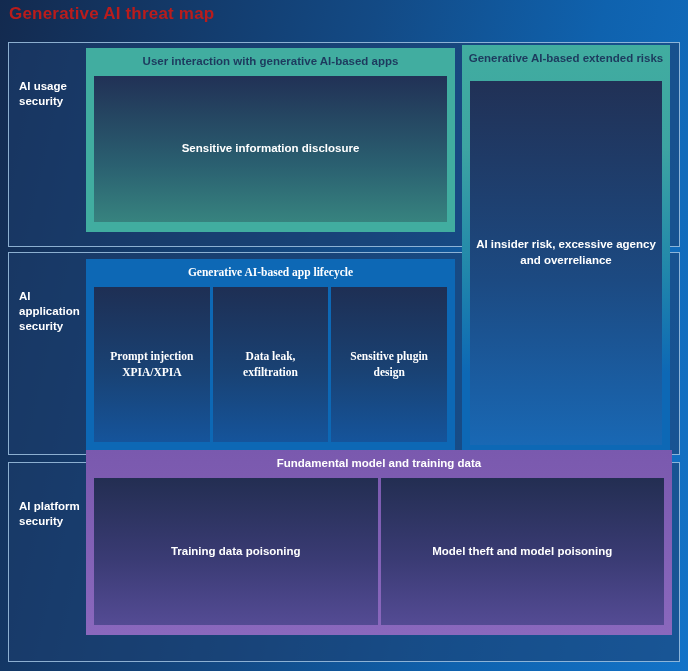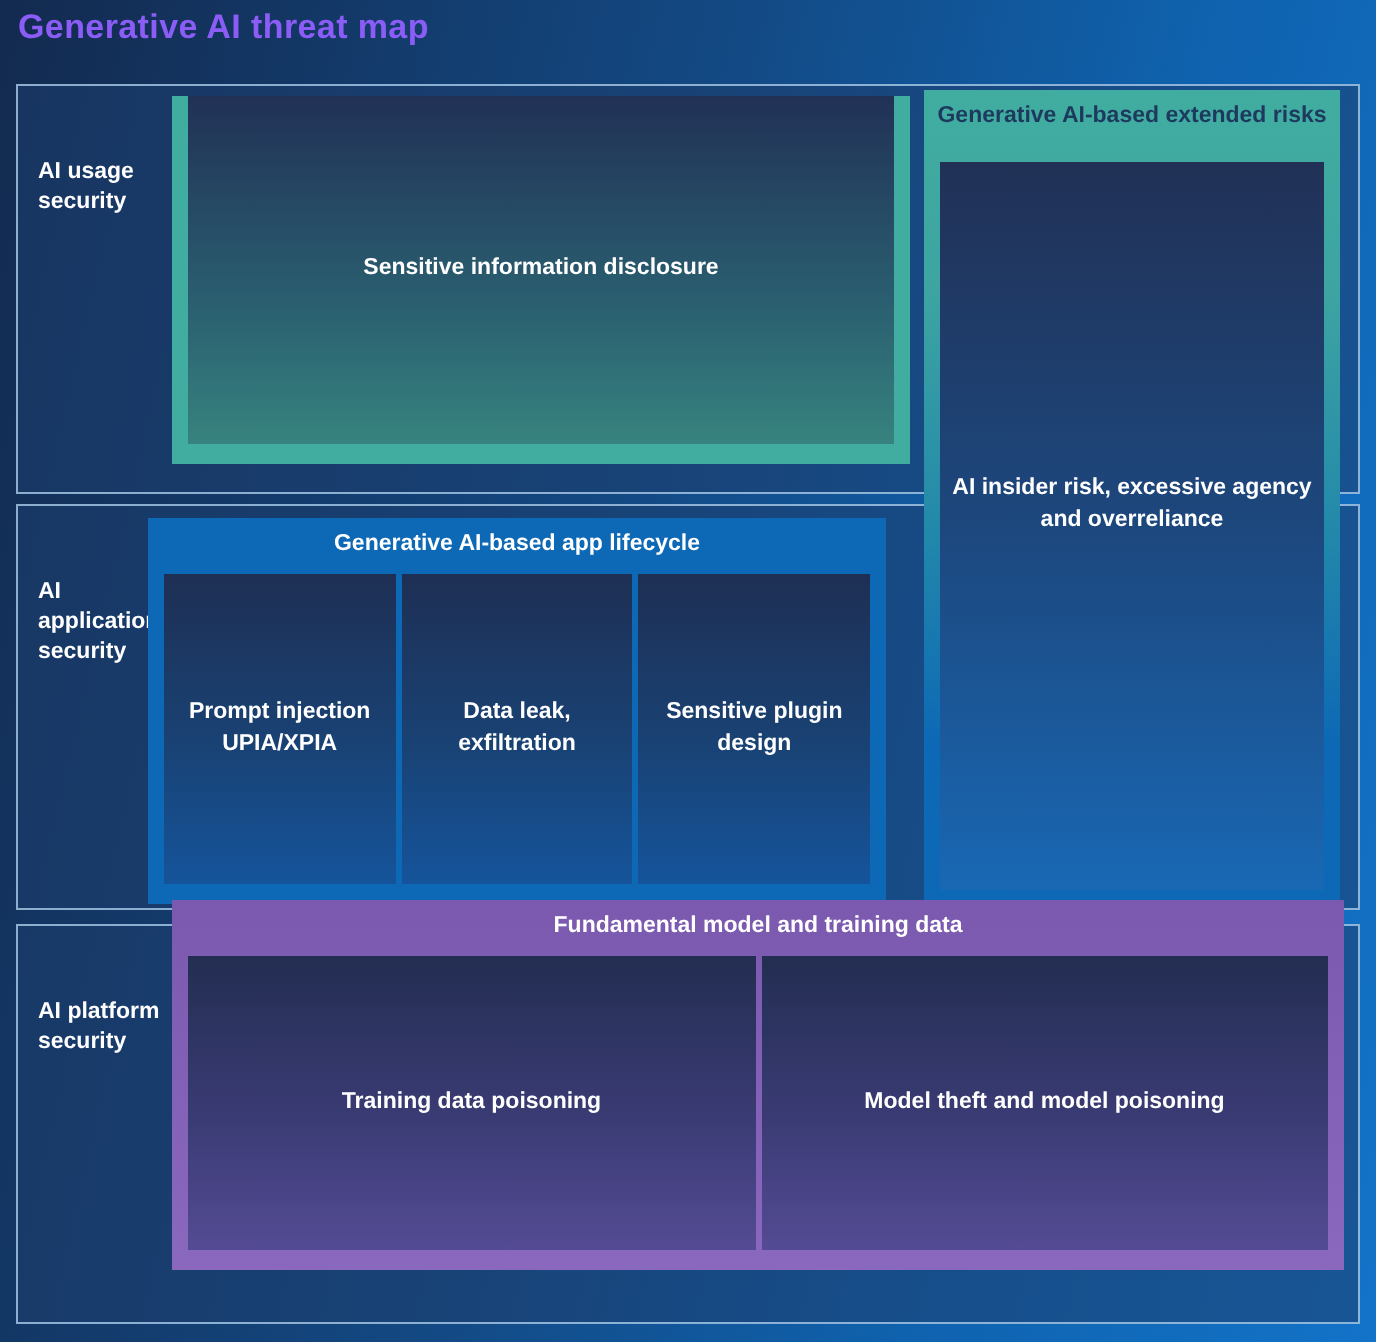--- a/index.html
+++ b/index.html
@@ -5,21 +5,21 @@
   * { margin: 0; padding: 0; box-sizing: border-box; }
   html, body { width: 688px; height: 671px; }
   body {
     font-family: "Liberation Sans", sans-serif;
     background: linear-gradient(103deg, #132a4f 0%, #134a85 45%, #0f62ae 72%, #1373c8 100%);
     position: relative;
     overflow: hidden;
   }
   .page-title {
     position: absolute; left: 9px; top: 4px;
-    font-size: 17px; font-weight: 700; color: #8b5cf6;
+    font-size: 17px; font-weight: 700; color: #b91c1c;
     letter-spacing: 0.2px;
   }
   .row {
     position: absolute; left: 8px; width: 672px;
     background: rgba(30,62,110,0.55);
     border: 1px solid rgba(170,205,235,0.8);
   }
   .row-1 { top: 42px;  height: 205px; }
   .row-2 { top: 252px; height: 203px; }
   .row-3 { top: 462px; height: 200px; }
@@ -49,21 +49,21 @@
   
   .g-user { left: 86px; top: 48px; width: 369px; height: 184px; background: #41ada0; }
   .g-user .group-header { color: #1d3a5e; }
   .g-user .card { background: linear-gradient(180deg, #213156 0%, #2a5f70 60%, #37837f 100%); }
   
   .g-ext { left: 462px; top: 45px; width: 208px; height: 410px;
     background: linear-gradient(180deg, #41ada0 0%, #3da4a2 25%, #2187ab 55%, #0d68b5 80%, #0d68b5 100%); }
   .g-ext .group-header { color: #1d3a5e; padding-bottom: 17px; }
   .g-ext .card { background: linear-gradient(180deg, #213156 0%, #1c4a82 55%, #1968b4 100%); padding-bottom: 26px; }
   
-  .g-app { left: 74px; top: 259px; width: 369px; height: 193px; background: #0d68b5; }
+  .g-app { left: 86px; top: 259px; width: 369px; height: 193px; background: #0d68b5; font-family: Liberation Serif, serif; }
   .g-app .group-header { color: #ffffff; }
   .g-app .card { background: linear-gradient(180deg, #1e2f54 0%, #194274 55%, #15549b 100%); }
   
   .g-fnd { left: 86px; top: 450px; width: 586px; height: 185px;
     background: linear-gradient(180deg, #7a59ae 0%, #8a68bd 100%); }
   .g-fnd .group-header { color: #ffffff; }
   .g-fnd .card { background: linear-gradient(180deg, #232e52 0%, #3a3b74 55%, #544b94 100%); }
 </style>
 </head>
 <body>
@@ -76,36 +76,37 @@
 
 <div class="row row-2">
   <div class="row-label">AI application security</div>
 </div>
 
 <div class="row row-3">
   <div class="row-label">AI platform security</div>
 </div>
 
 <div class="group g-user">
+  <div class="group-header">User interaction with generative AI-based apps</div>
   <div class="cards">
     <div class="card">Sensitive information disclosure</div>
   </div>
 </div>
 
 <div class="group g-ext">
   <div class="group-header">Generative AI-based extended risks</div>
   <div class="cards">
     <div class="card">AI insider risk, excessive agency and overreliance</div>
   </div>
 </div>
 
 <div class="group g-app">
   <div class="group-header">Generative AI-based app lifecycle</div>
   <div class="cards">
-    <div class="card">Prompt injection UPIA/XPIA</div>
+    <div class="card">Prompt injection XPIA/XPIA</div>
     <div class="card">Data leak, exfiltration</div>
     <div class="card">Sensitive plugin design</div>
   </div>
 </div>
 
 <div class="group g-fnd">
   <div class="group-header">Fundamental model and training data</div>
   <div class="cards">
     <div class="card">Training data poisoning</div>
     <div class="card">Model theft and model poisoning</div>

